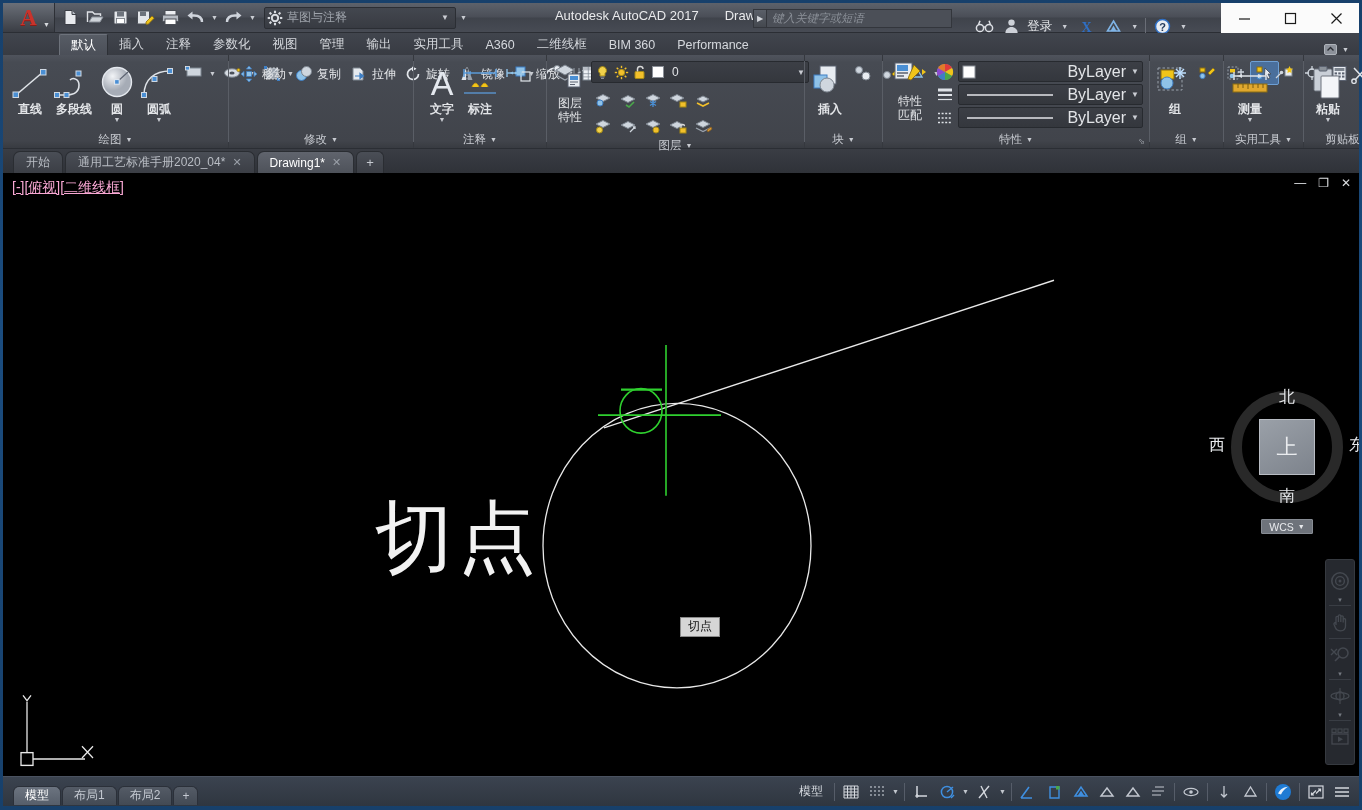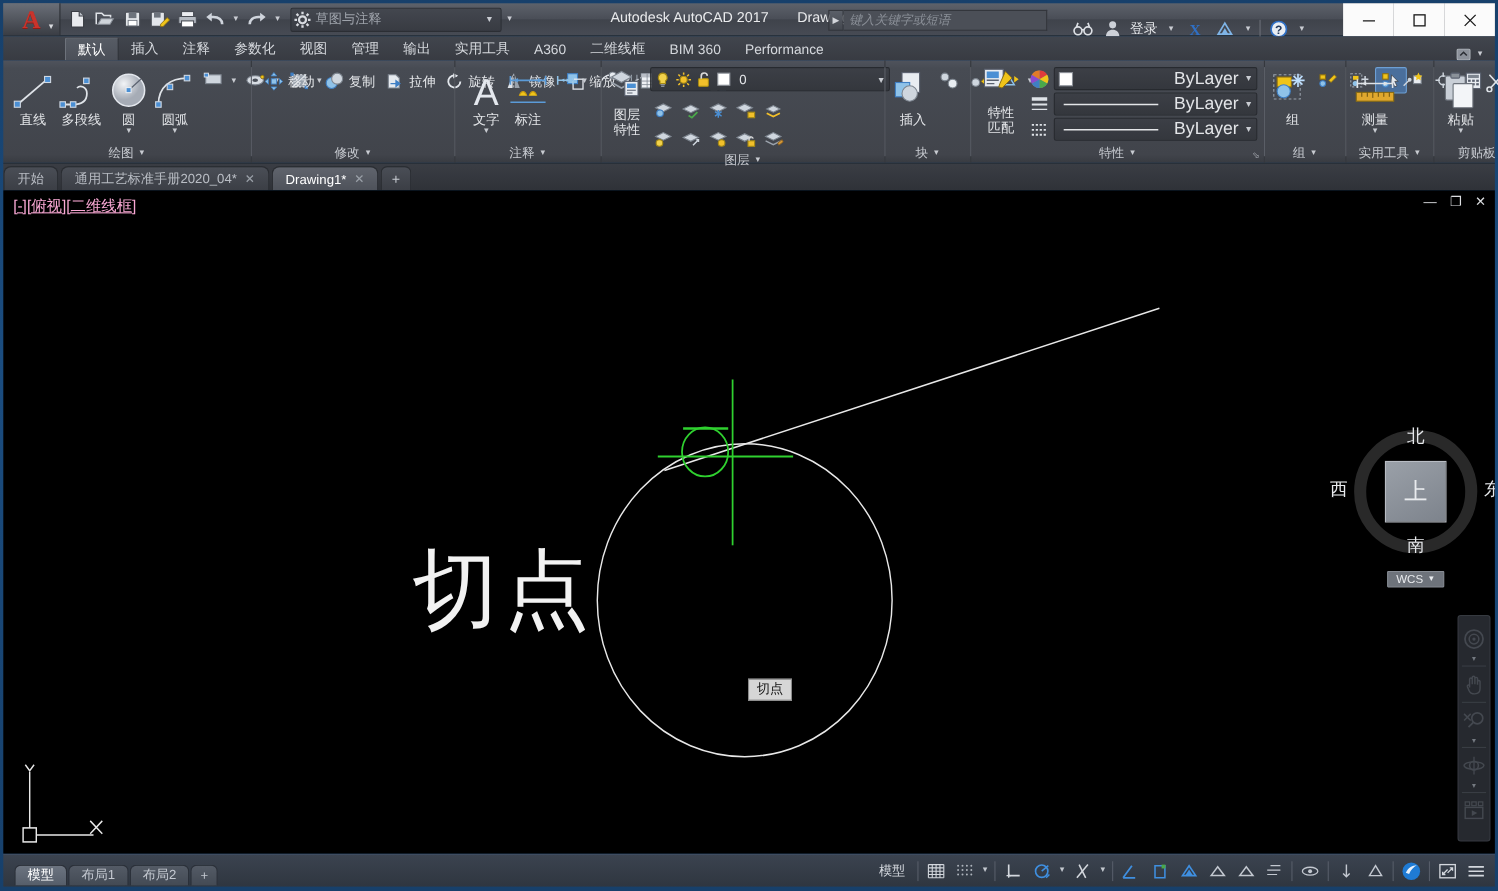--- a/index.html
+++ b/index.html
@@ -115,21 +115,21 @@
   .panel::after{ content:""; position:absolute; right:-1px; top:6px; bottom:6px; width:1px; background:#5a5e66;}
   .panel-body { flex:1; display:flex; align-items:flex-start; padding:4px 6px 0 6px; }
   .panel-title {
     height:17px; display:flex;align-items:center;justify-content:center;gap:4px;
     font-size:11.5px; color:#c8cbd1;
   }
   .panel-title .pc { font-size:7px; }
 
   .bigbtn { width:54px; display:flex;flex-direction:column;align-items:center; padding-top:2px; cursor:default;}
   .bigbtn .ico { height:40px; display:flex;align-items:flex-end;justify-content:center; }
-  .bigbtn .lbl { font-size:12px; color:#e3e5e8; margin-top:2px; line-height:13px; text-align:center;}
+  .bigbtn .lbl { font-size:12px; color:#e3e5e8; margin-top:2px; line-height:13px; text-align:center;font-weight:bold;}
   .bigbtn .lblcaret{ font-size:7px;color:#c8cbd1; line-height:8px; }
 
   .smallcol { display:flex; flex-direction:row; gap:1px; padding-top:1px; }
   .smallrow { display:flex; align-items:center; height:24px; padding:0 3px; border-radius:2px;}
   .smallrow .sico{ width:21px;height:21px;display:flex;align-items:center;justify-content:center; }
   .smallrow .slbl{ font-size:12px;color:#e3e5e8; padding-left:3px; white-space:nowrap;}
   .smallrow .scaret{ font-size:7px;color:#c8cbd1; padding-left:4px;}
 
   .icogrid { display:flex;flex-direction:column; gap:2px; padding-top:2px;}
   .icorow{ display:flex;align-items:center;gap:1px; }
@@ -150,21 +150,21 @@
   }
   .propbar .pv{ flex:1; text-align:right; font-size:16px;color:#e3e5e8; padding-right:5px;}
   .propbar .pcaret{ font-size:8px;color:#c9ccd2;}
 
   .dlglauncher{ position:absolute; right:4px; bottom:2px; font-size:8px;color:#aeb2b9;}
 
   
   .filetabs {
     height:24px; display:flex; align-items:flex-end;
     background:linear-gradient(180deg,#3a3d44,#2f3238);
-    gap:0px;
+    padding-left:10px; gap:0px;
   }
   .ftab {
     height:22px; display:flex;align-items:center; gap:7px;
     padding:0 12px; font-size:12px; color:#b9bdc4;
     background:linear-gradient(180deg,#4a4e56,#3b3e45);
     border:1px solid #2a2d32; border-bottom:none;
     border-radius: 7px 7px 0 0; margin-right:2px;
     position:relative;
   }
   .ftab.active{ background:linear-gradient(180deg,#60646d,#4e525a); color:#fff; }

